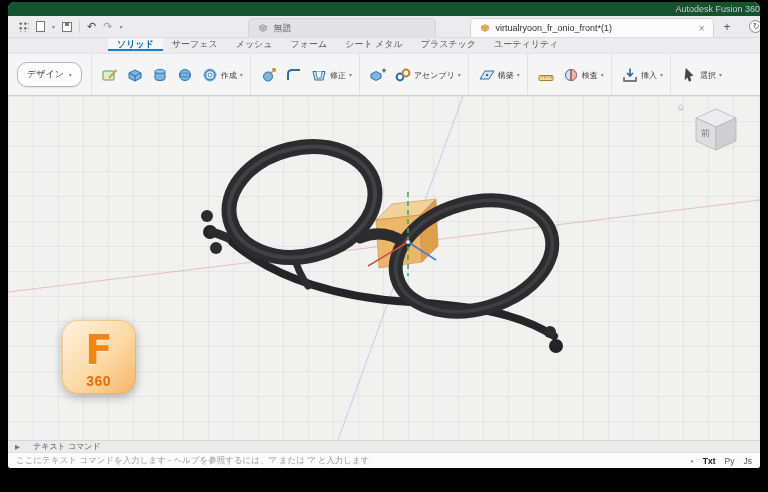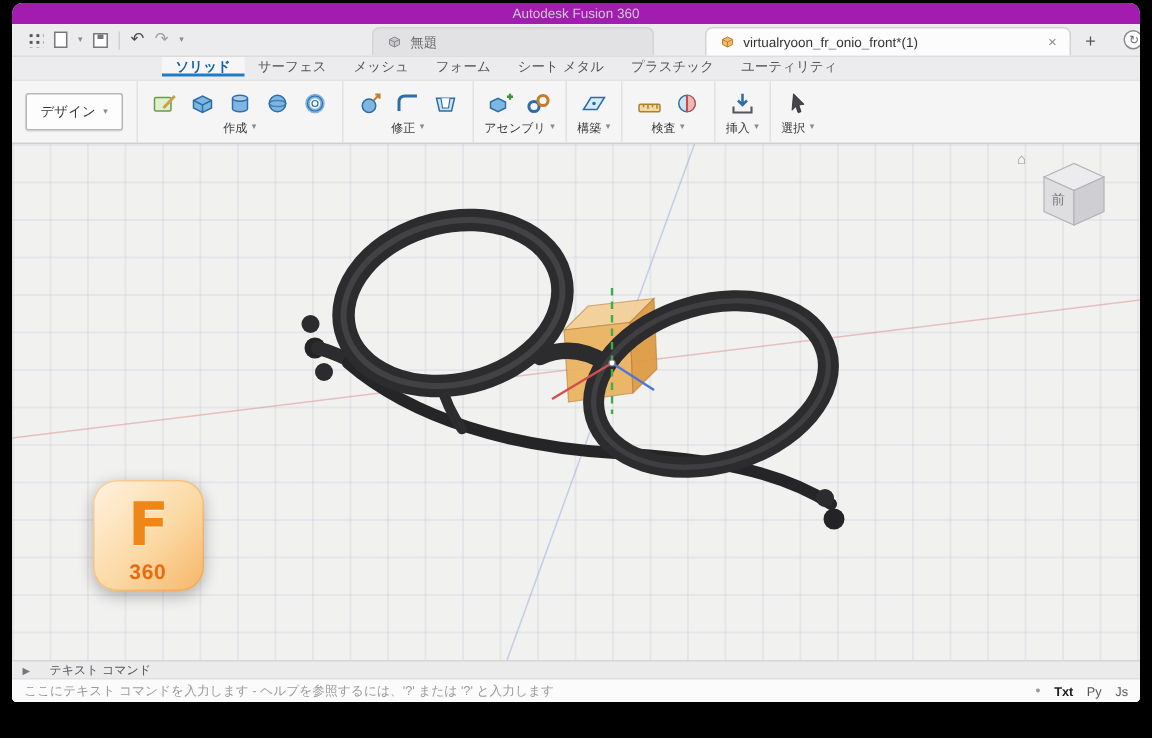--- a/index.html
+++ b/index.html
@@ -3,22 +3,22 @@
 <meta charset="utf-8">
 <style>
   * { box-sizing:border-box; margin:0; padding:0; }
   html,body { width:768px; height:492px; background:#000; overflow:hidden;
     font-family:"Liberation Sans","DejaVu Sans",sans-serif; }
   .window { position:absolute; left:8px; top:2px; width:752px; height:466px;
     background:#f2f2f3; border-radius:7px 7px 3px 3px; overflow:hidden;
     display:flex; flex-direction:column; box-shadow:0 12px 30px rgba(0,0,0,.7); }
 
   
-  .titlebar { flex:0 0 14px; background:#a21caf; color:#cacace; font-size:9px;
-    display:flex; align-items:center; justify-content:center; }
+  .titlebar { flex:0 0 14px; background:#14532d; color:#cacace; font-size:9px;
+    display:flex; align-items:center; justify-content:flex-end; }
 
   
   .row1 { flex:0 0 22px; background:#ececee; display:flex; align-items:flex-end; border-bottom:1px solid #dcdcde; }
   .qat { display:flex; align-items:center; gap:7px; padding:0 10px; height:100%; }
   .grid-dots { width:11px; height:11px;
     background-image:radial-gradient(circle,#56565a 1.1px,transparent 1.3px);
     background-size:4.5px 4.5px; background-position:.5px .5px; }
   .file-ic { width:9px; height:11px; background:#fff; border:1px solid #76767a; }
   .save-ic { width:10px; height:10px; border:1px solid #76767a; background:#fff; position:relative; }
   .save-ic:after { content:""; position:absolute; left:2px; top:0; width:4px; height:3px; background:#76767a; }
@@ -40,23 +40,23 @@
 
   
   .row2 { flex:0 0 16px; background:#ececee; display:flex; align-items:flex-start;
     padding-left:100px; border-bottom:1px solid #e3e3e5; font-size:9px; color:#55555a; }
   .rtab { padding:0 9px; display:flex; align-items:center; }
   .rtab.active { background:#f6f6f7; color:#0d62a8; font-weight:bold; box-shadow:inset 0 -2px 0 #1e7bc4; }
 
   
   .row3 { flex:0 0 42px; background:#f5f5f6; border-bottom:1px solid #cfcfd2; display:flex; align-items:stretch; }
   .ws-btn { align-self:center; margin:0 9px; height:25px; display:flex; align-items:center; gap:5px;
-    padding:0 9px; border:1px solid #b7b7bb; border-radius:2px; background:#fdfdfe;
+    padding:0 9px; border:1px solid #b7b7bb; border-radius:10px; background:#fdfdfe;
     font-size:9px; color:#333; box-shadow:0 1px 1px rgba(0,0,0,.07); }
-  .group { display:flex; flex-direction:column; align-items:center; justify-content:center;
+  .group { display:flex; flex-direction:row; align-items:center; justify-content:center;
     padding:2px 7px; border-left:1px solid #e2e2e4; }
   .gicons { display:flex; gap:3px; align-items:center; }
   .ticon { width:22px; height:20px; display:flex; align-items:center; justify-content:center; border-radius:3px; }
   .glabel { font-size:8px; color:#3a3a3e; display:flex; gap:3px; align-items:center; margin-top:1px; }
 
   
   .canvas { position:relative; flex:1; background:#f1f1f0; overflow:hidden;
     background-image:
       linear-gradient(to right, rgba(130,130,175,.10) 1px, transparent 1px),
       linear-gradient(to bottom, rgba(130,130,175,.10) 1px, transparent 1px);

